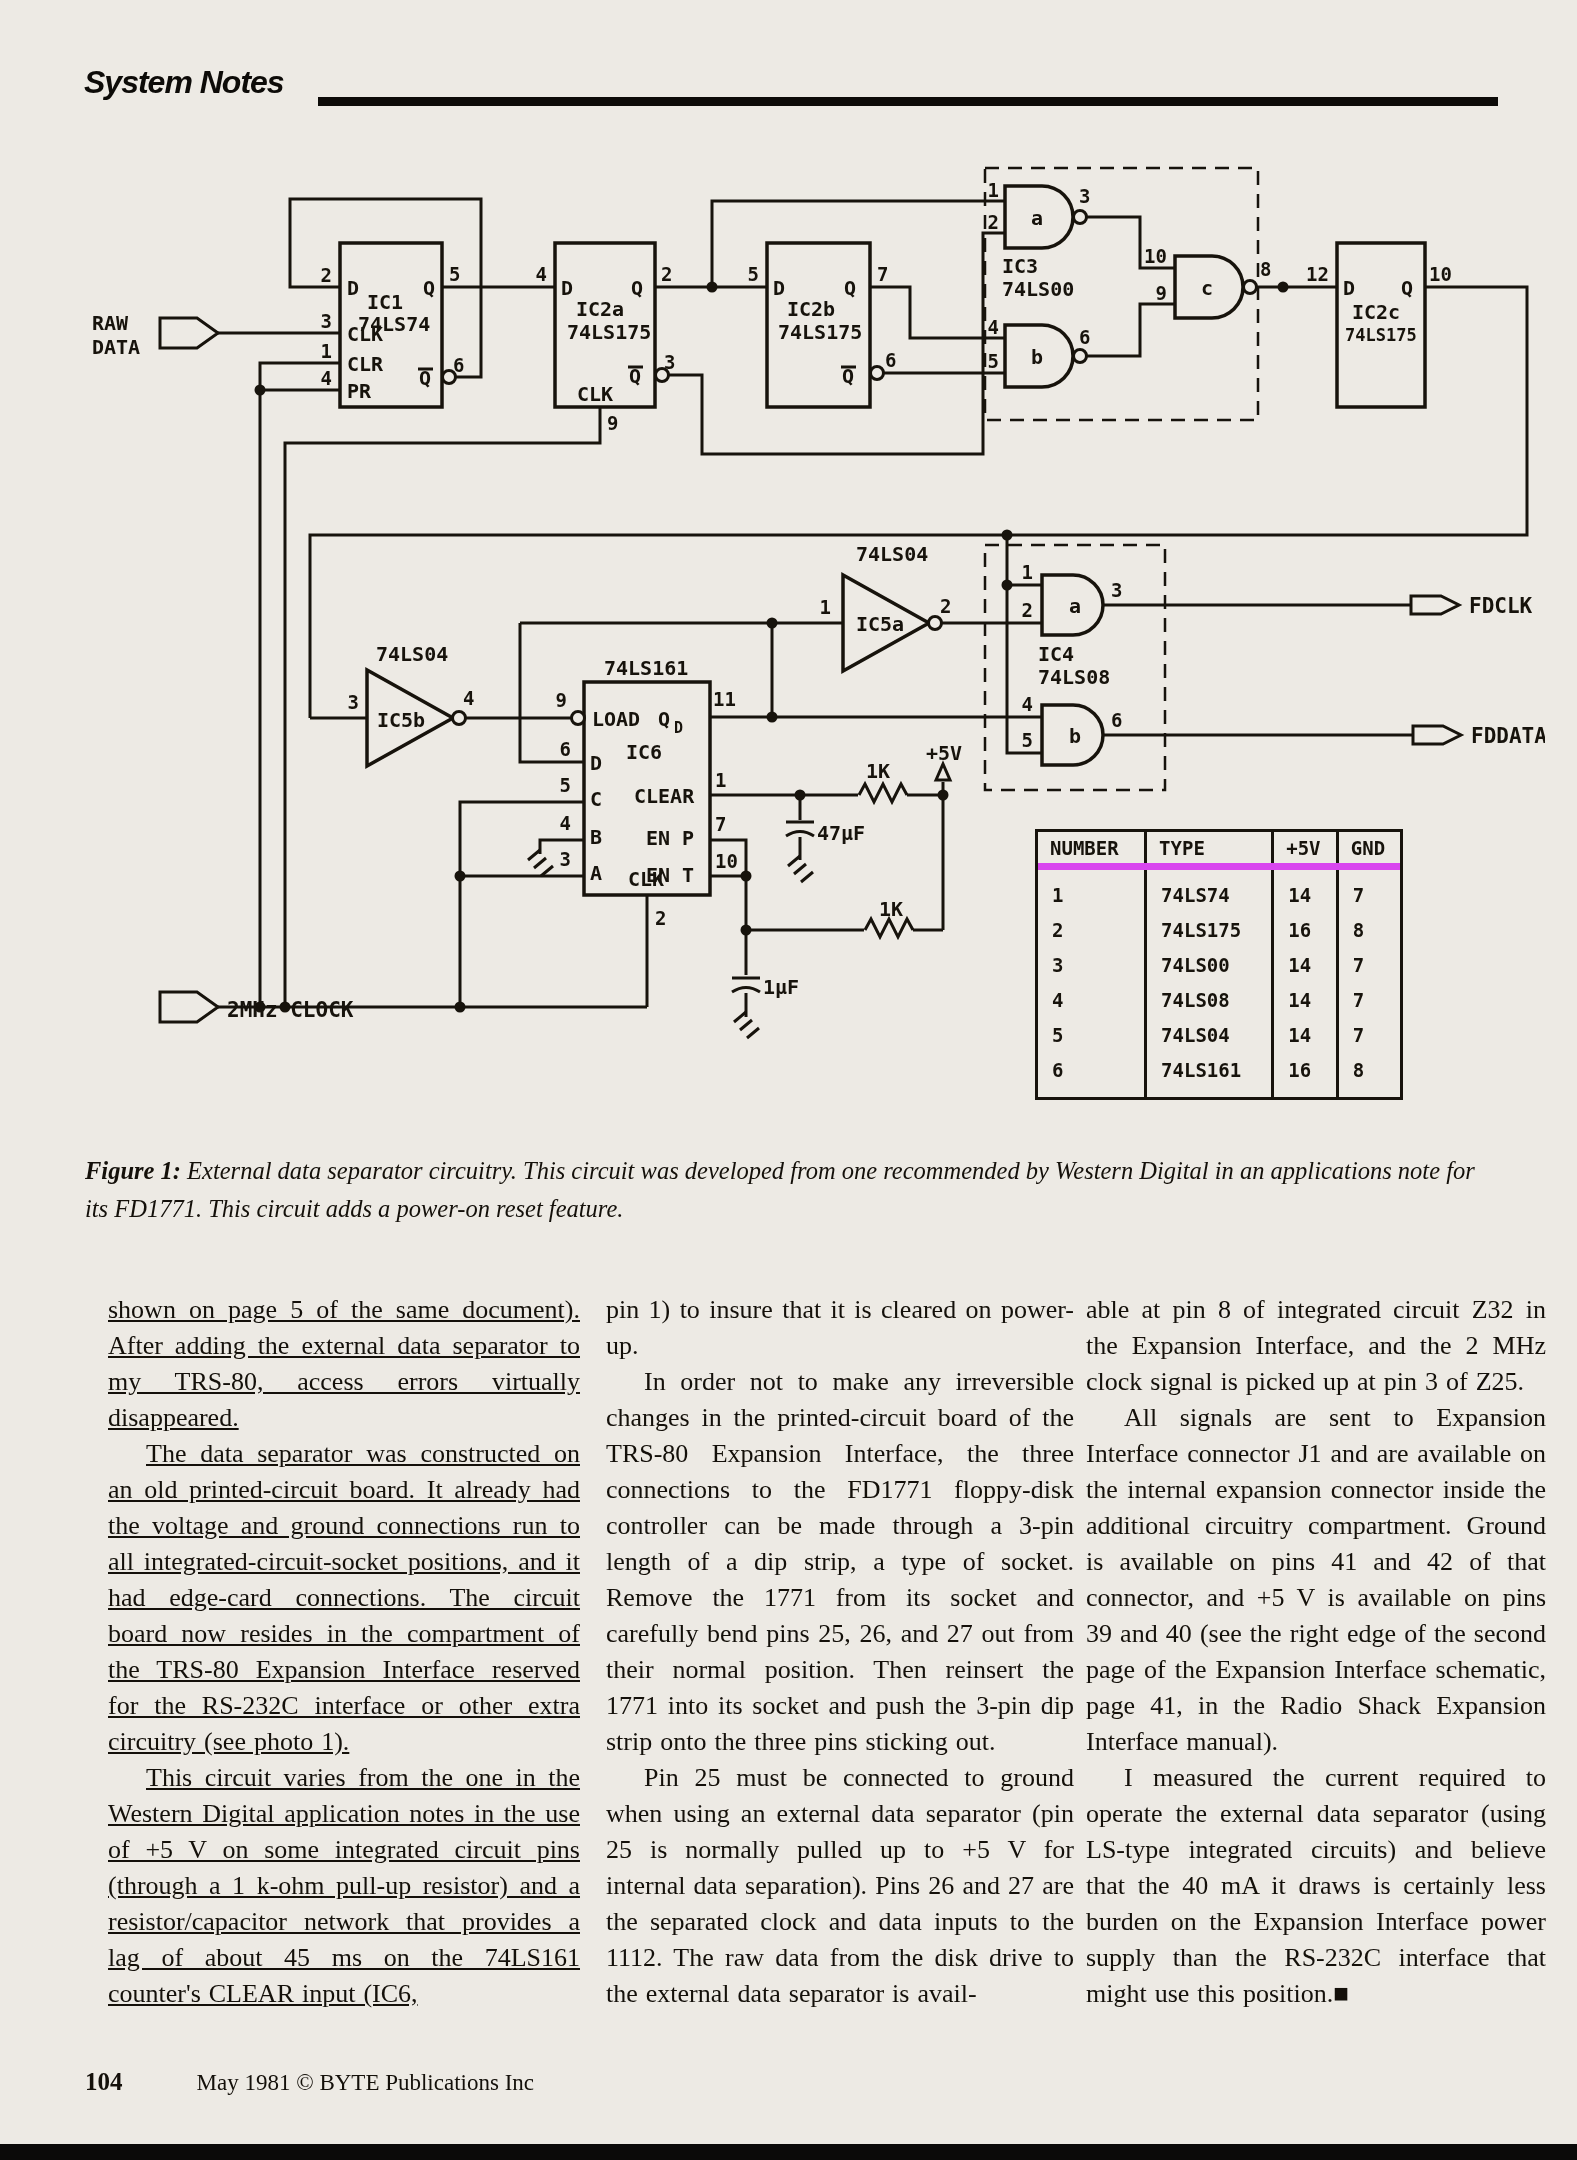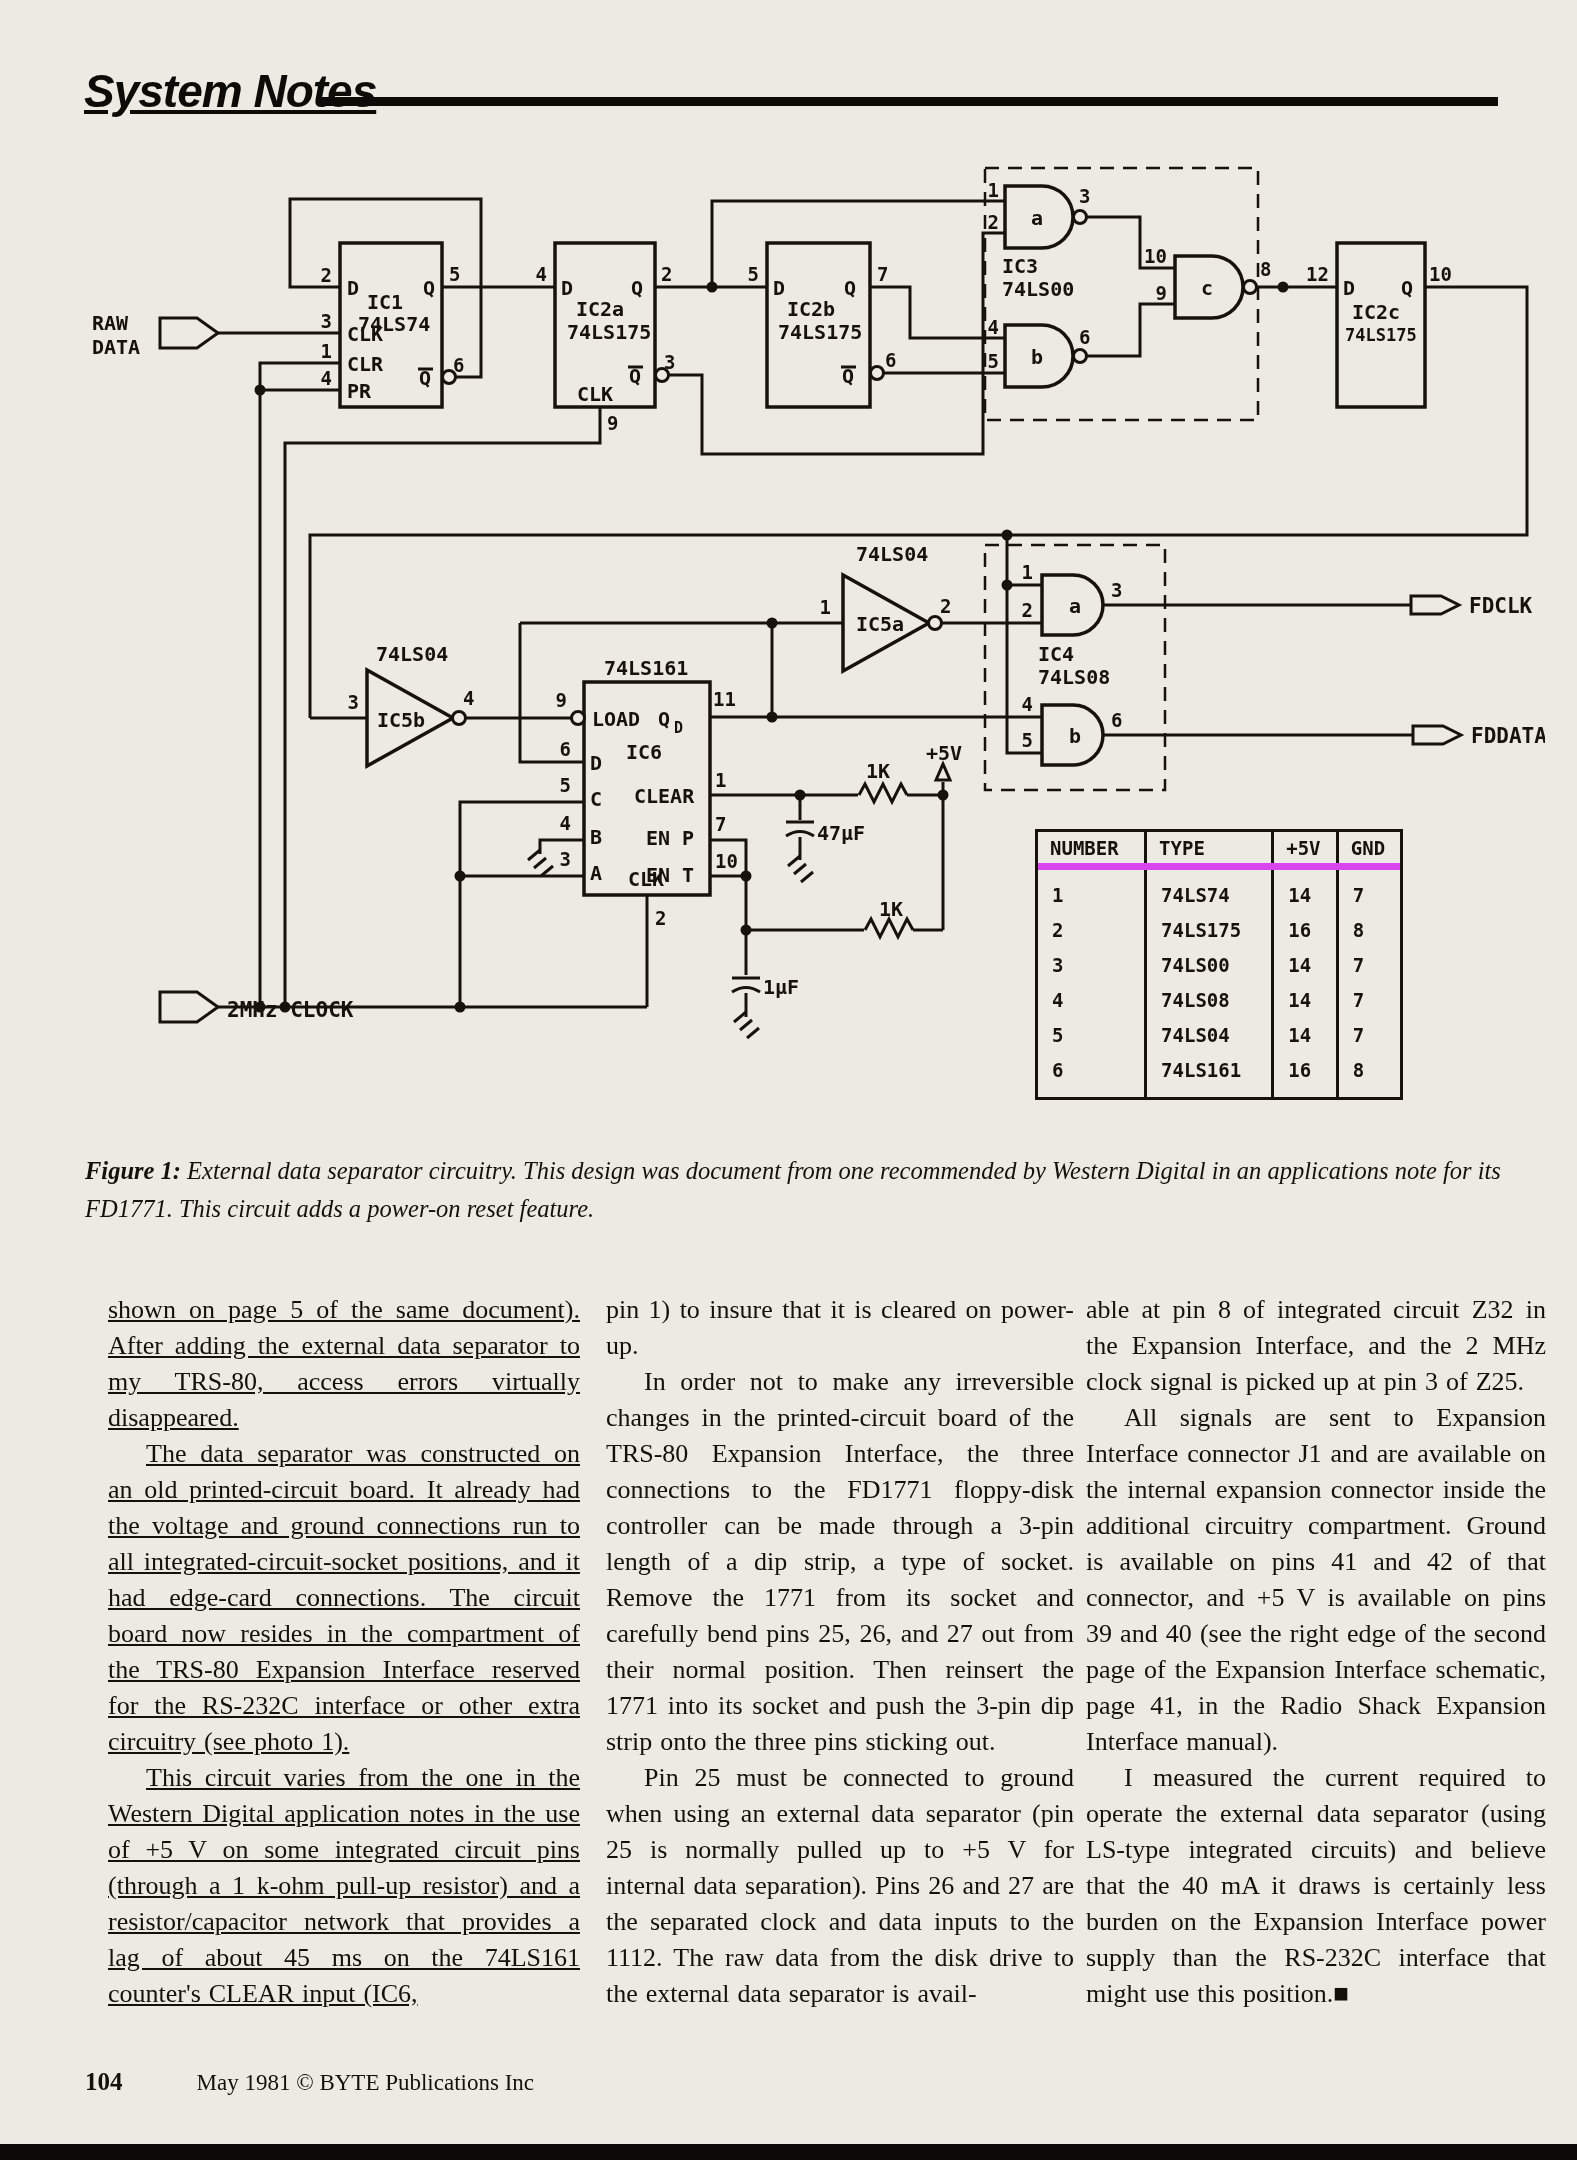--- a/index.html
+++ b/index.html
@@ -4,22 +4,22 @@
 <style>
   html,body{margin:0;padding:0;}
   body{
     position:relative;width:1577px;height:2160px;
     background:#edeae4;overflow:hidden;
     font-family:"Liberation Serif",serif;color:#17130c;
   }
   .hdr-title{
     position:absolute;left:84px;top:64px;
     font-family:"Liberation Sans",sans-serif;
-    font-size:46px;font-weight:bold;font-style:italic;
-    letter-spacing:-1px;color:#0d0b08;text-decoration:underline;
+    font-size:32px;font-weight:bold;font-style:italic;
+    letter-spacing:-1px;color:#0d0b08;
   }
   .hdr-rule{position:absolute;left:318px;top:97px;width:1180px;height:9px;background:#0d0b08;}
   #figure{position:absolute;left:85px;top:115px;width:1460px;height:1035px;}
   #figure svg{position:absolute;left:0;top:0;}
   
   #power-table{
     position:absolute;left:1035px;top:829px;width:362px;
     border:3px solid #17130c;background:transparent;
     font-family:"DejaVu Sans Mono",monospace;font-weight:bold;
     font-size:19px;color:#17130c;
@@ -337,21 +337,21 @@
           <td>74LS161</td>
           <td>16</td>
           <td>8</td>
         </tr>
       </tbody>
   </table>
 </div>
 
 <div class="caption">
   <b>Figure 1:</b>
-  <span>External data separator circuitry. This design was document from one recommended by Western Digital in an applications note for its FD1771. This circuit adds a power-on reset feature.</span>
+  <span>External data separator circuitry. This circuit was developed from one recommended by Western Digital in an applications note for its FD1771. This circuit adds a power-on reset feature.</span>
 </div>
 
 <div class="col" id="col1">
     <p>shown on page 5 of the same document). After adding the external data separator to my TRS-80, access errors virtually disappeared.</p>
     <p class="ind">The data separator was constructed on an old printed-circuit board. It already had the voltage and ground connections run to all integrated-circuit-socket positions, and it had edge-card connections. The circuit board now resides in the compartment of the TRS-80 Expansion Interface reserved for the RS-232C interface or other extra circuitry (see photo 1).</p>
     <p class="ind">This circuit varies from the one in the Western Digital application notes in the use of +5 V on some integrated circuit pins (through a 1 k-ohm pull-up resistor) and a resistor/capacitor network that provides a lag of about 45 ms on the 74LS161 counter's CLEAR input (IC6,</p>
   </div>
 <div class="col" id="col2">
     <p>pin 1) to insure that it is cleared on power-up.</p>
     <p class="ind">In order not to make any irreversible changes in the printed-circuit board of the TRS-80 Expansion Interface, the three connections to the FD1771 floppy-disk controller can be made through a 3-pin length of a dip strip, a type of socket. Remove the 1771 from its socket and carefully bend pins 25, 26, and 27 out from their normal position. Then reinsert the 1771 into its socket and push the 3-pin dip strip onto the three pins sticking out.</p>

